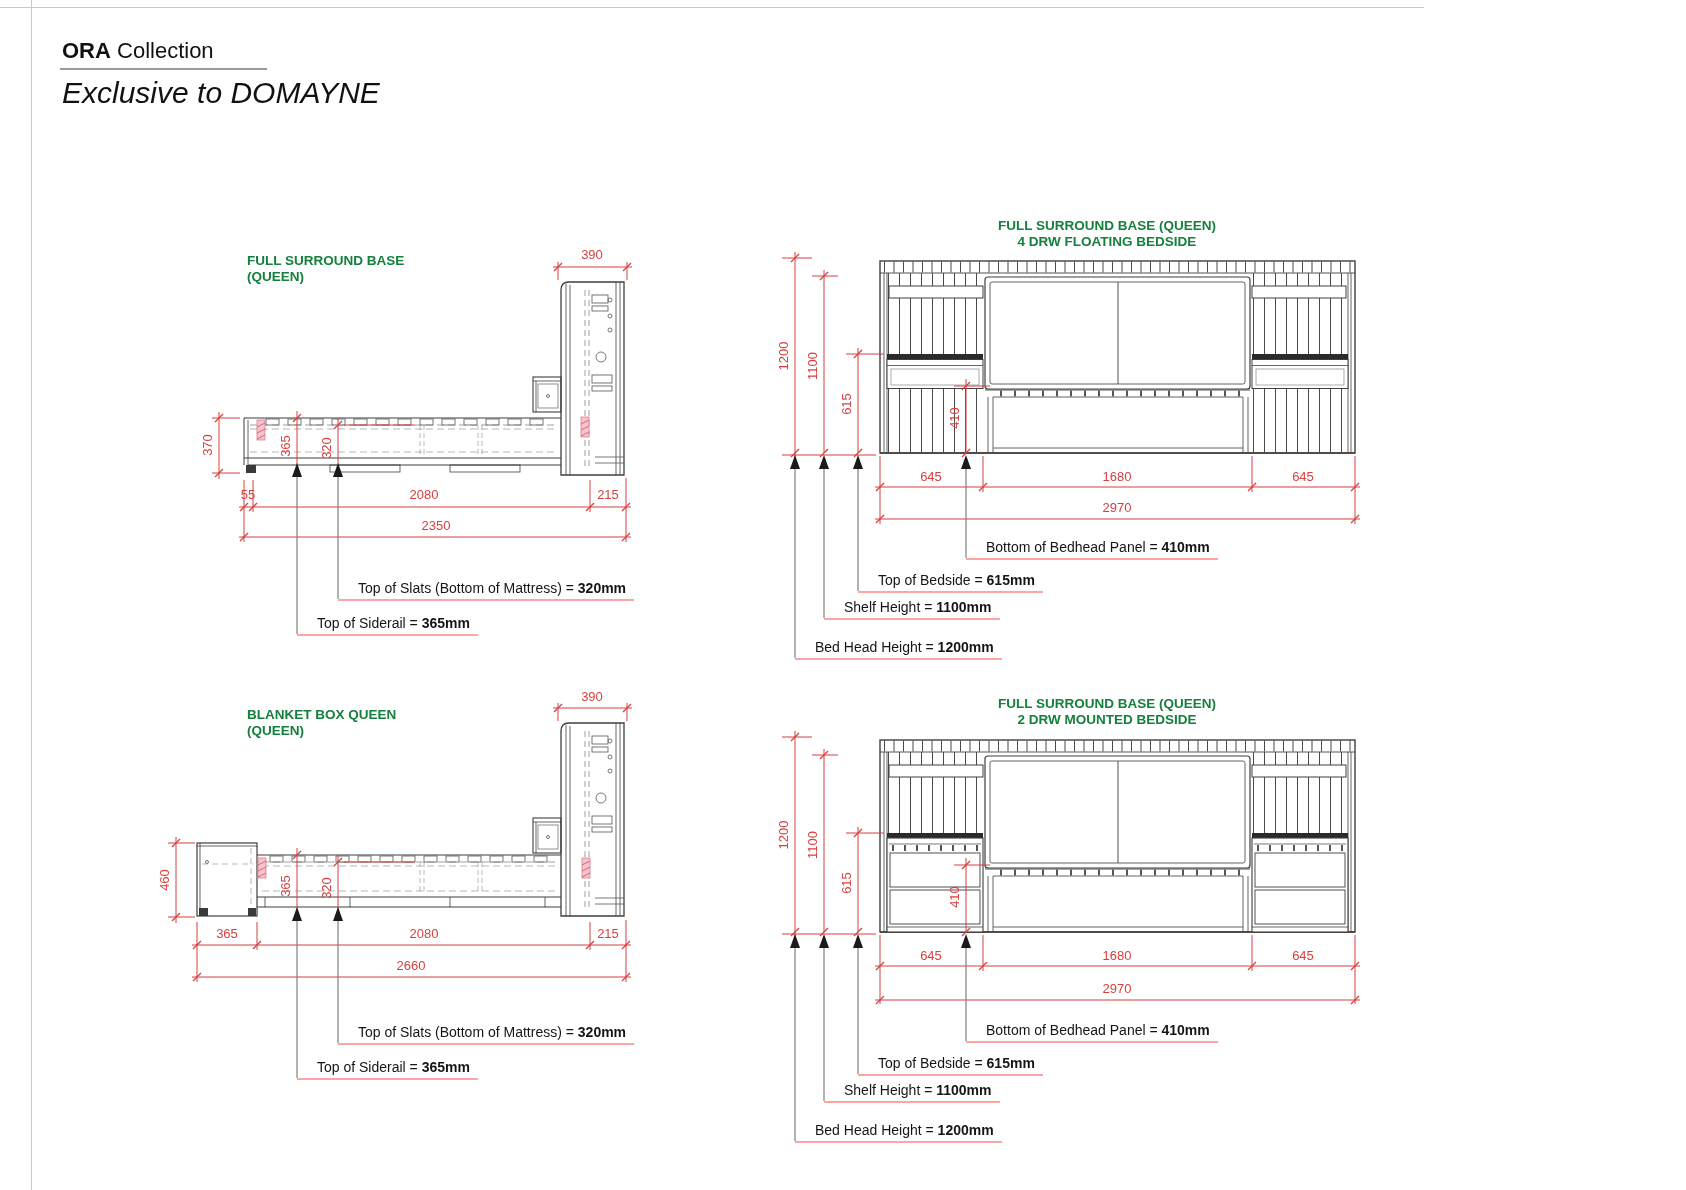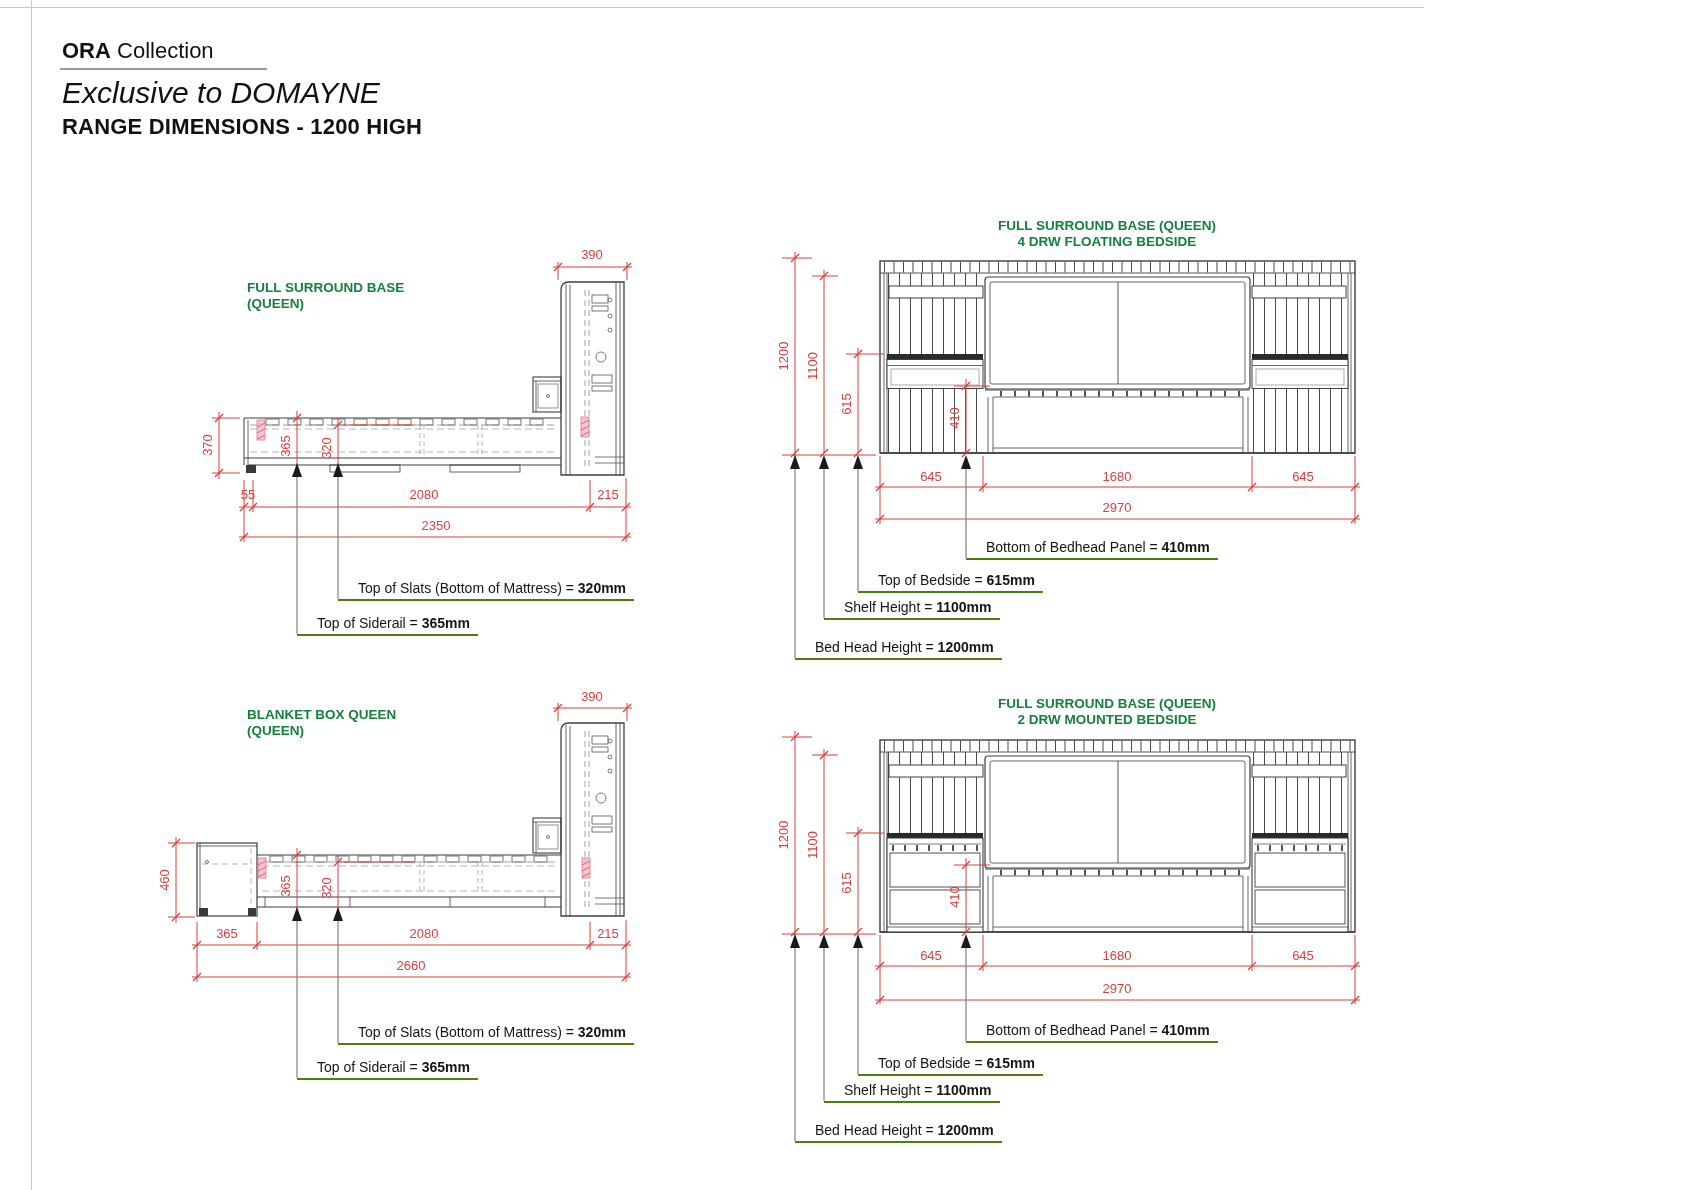--- a/index.html
+++ b/index.html
@@ -17,38 +17,37 @@
              font-size:30px;font-weight:bold;line-height:26px;letter-spacing:.5px;color:#4d4d4d;}
   .logo-bar{position:absolute;left:1583px;top:64px;width:3px;height:53px;background:#4d4d4d;}
   .dia-big{position:absolute;left:1607px;top:80px;width:24px;height:24px;background:#4d4d4d;transform:rotate(45deg);}
   .dia-small{position:absolute;left:1592px;top:85px;width:12px;height:12px;background:#fff;border:3px solid #4d4d4d;transform:rotate(45deg);}
   
   .dtitle{position:absolute;font-size:13.5px;font-weight:bold;line-height:16px;color:#15803d;}
   .dtitle span{display:block;}
   .dtitle.center{text-align:center;}
   
   .callout{position:absolute;font-size:14px;color:#151515;white-space:nowrap;
-           border-bottom:2px solid #4d7c0f;padding:0 8px 3px 20px;line-height:16px;}
+           border-bottom:2px solid #fca5a5;padding:0 8px 3px 20px;line-height:16px;}
   .callout b{font-weight:bold;}
   svg{position:absolute;left:0;top:0;}
   svg text{font-family:"Liberation Sans",sans-serif;}
   .red{fill:#d83f3f;font-size:13px;}
 </style>
 </head>
 <body>
 
 <div class="page">
 
   <div class="sheet-line" style="left:0;top:7px;width:1686px;height:1px;"></div>
   <div class="sheet-line" style="left:31px;top:0;width:1px;height:1190px;"></div>
 
   <div class="hdr-line1"><b>ORA</b><span> Collection</span></div>
   <div class="hdr-underline"></div>
   <div class="hdr-line2">Exclusive to DOMAYNE</div>
-  <div class="hdr-line3">RANGE DIMENSIONS - 1200 HIGH</div>
 
   <div class="logo-bar"></div>
   <div class="dia-big"></div>
   <div class="dia-small"></div>
 
   <svg width="1686" height="1190" viewBox="0 0 1686 1190">
     <defs>
       <g id="tk">
           <path d="M-4 4 L4 -4" stroke="#d83f3f" stroke-width="1.3"></path>
         </g>
@@ -406,21 +405,21 @@
           <use href="#ar" x="858" y="934"></use>
           <use href="#ar" x="966" y="934"></use>
         <line x1="795" y1="948" x2="795" y2="1141" stroke="#808080" stroke-width="1.2"></line>
         <line x1="824" y1="948" x2="824" y2="1101" stroke="#808080" stroke-width="1.2"></line>
         <line x1="858" y1="948" x2="858" y2="1074" stroke="#808080" stroke-width="1.2"></line>
         <line x1="966" y1="948" x2="966" y2="1041" stroke="#808080" stroke-width="1.2"></line>
       </g>
     </g>
   </svg>
 
-  <div class="dtitle" style="left:247px;top:253px;margin-top:27px;">
+  <div class="dtitle" style="left:247px;top:253px;">
     <span>FULL SURROUND BASE</span>
     <span>(QUEEN)</span>
   </div>
   <div class="dtitle center" style="left:887px;top:218px;width:440px;">
     <span>FULL SURROUND BASE (QUEEN)</span>
     <span>4 DRW FLOATING BEDSIDE</span>
   </div>
   <div class="dtitle" style="left:247px;top:707px;">
     <span>BLANKET BOX QUEEN</span>
     <span>(QUEEN)</span>

